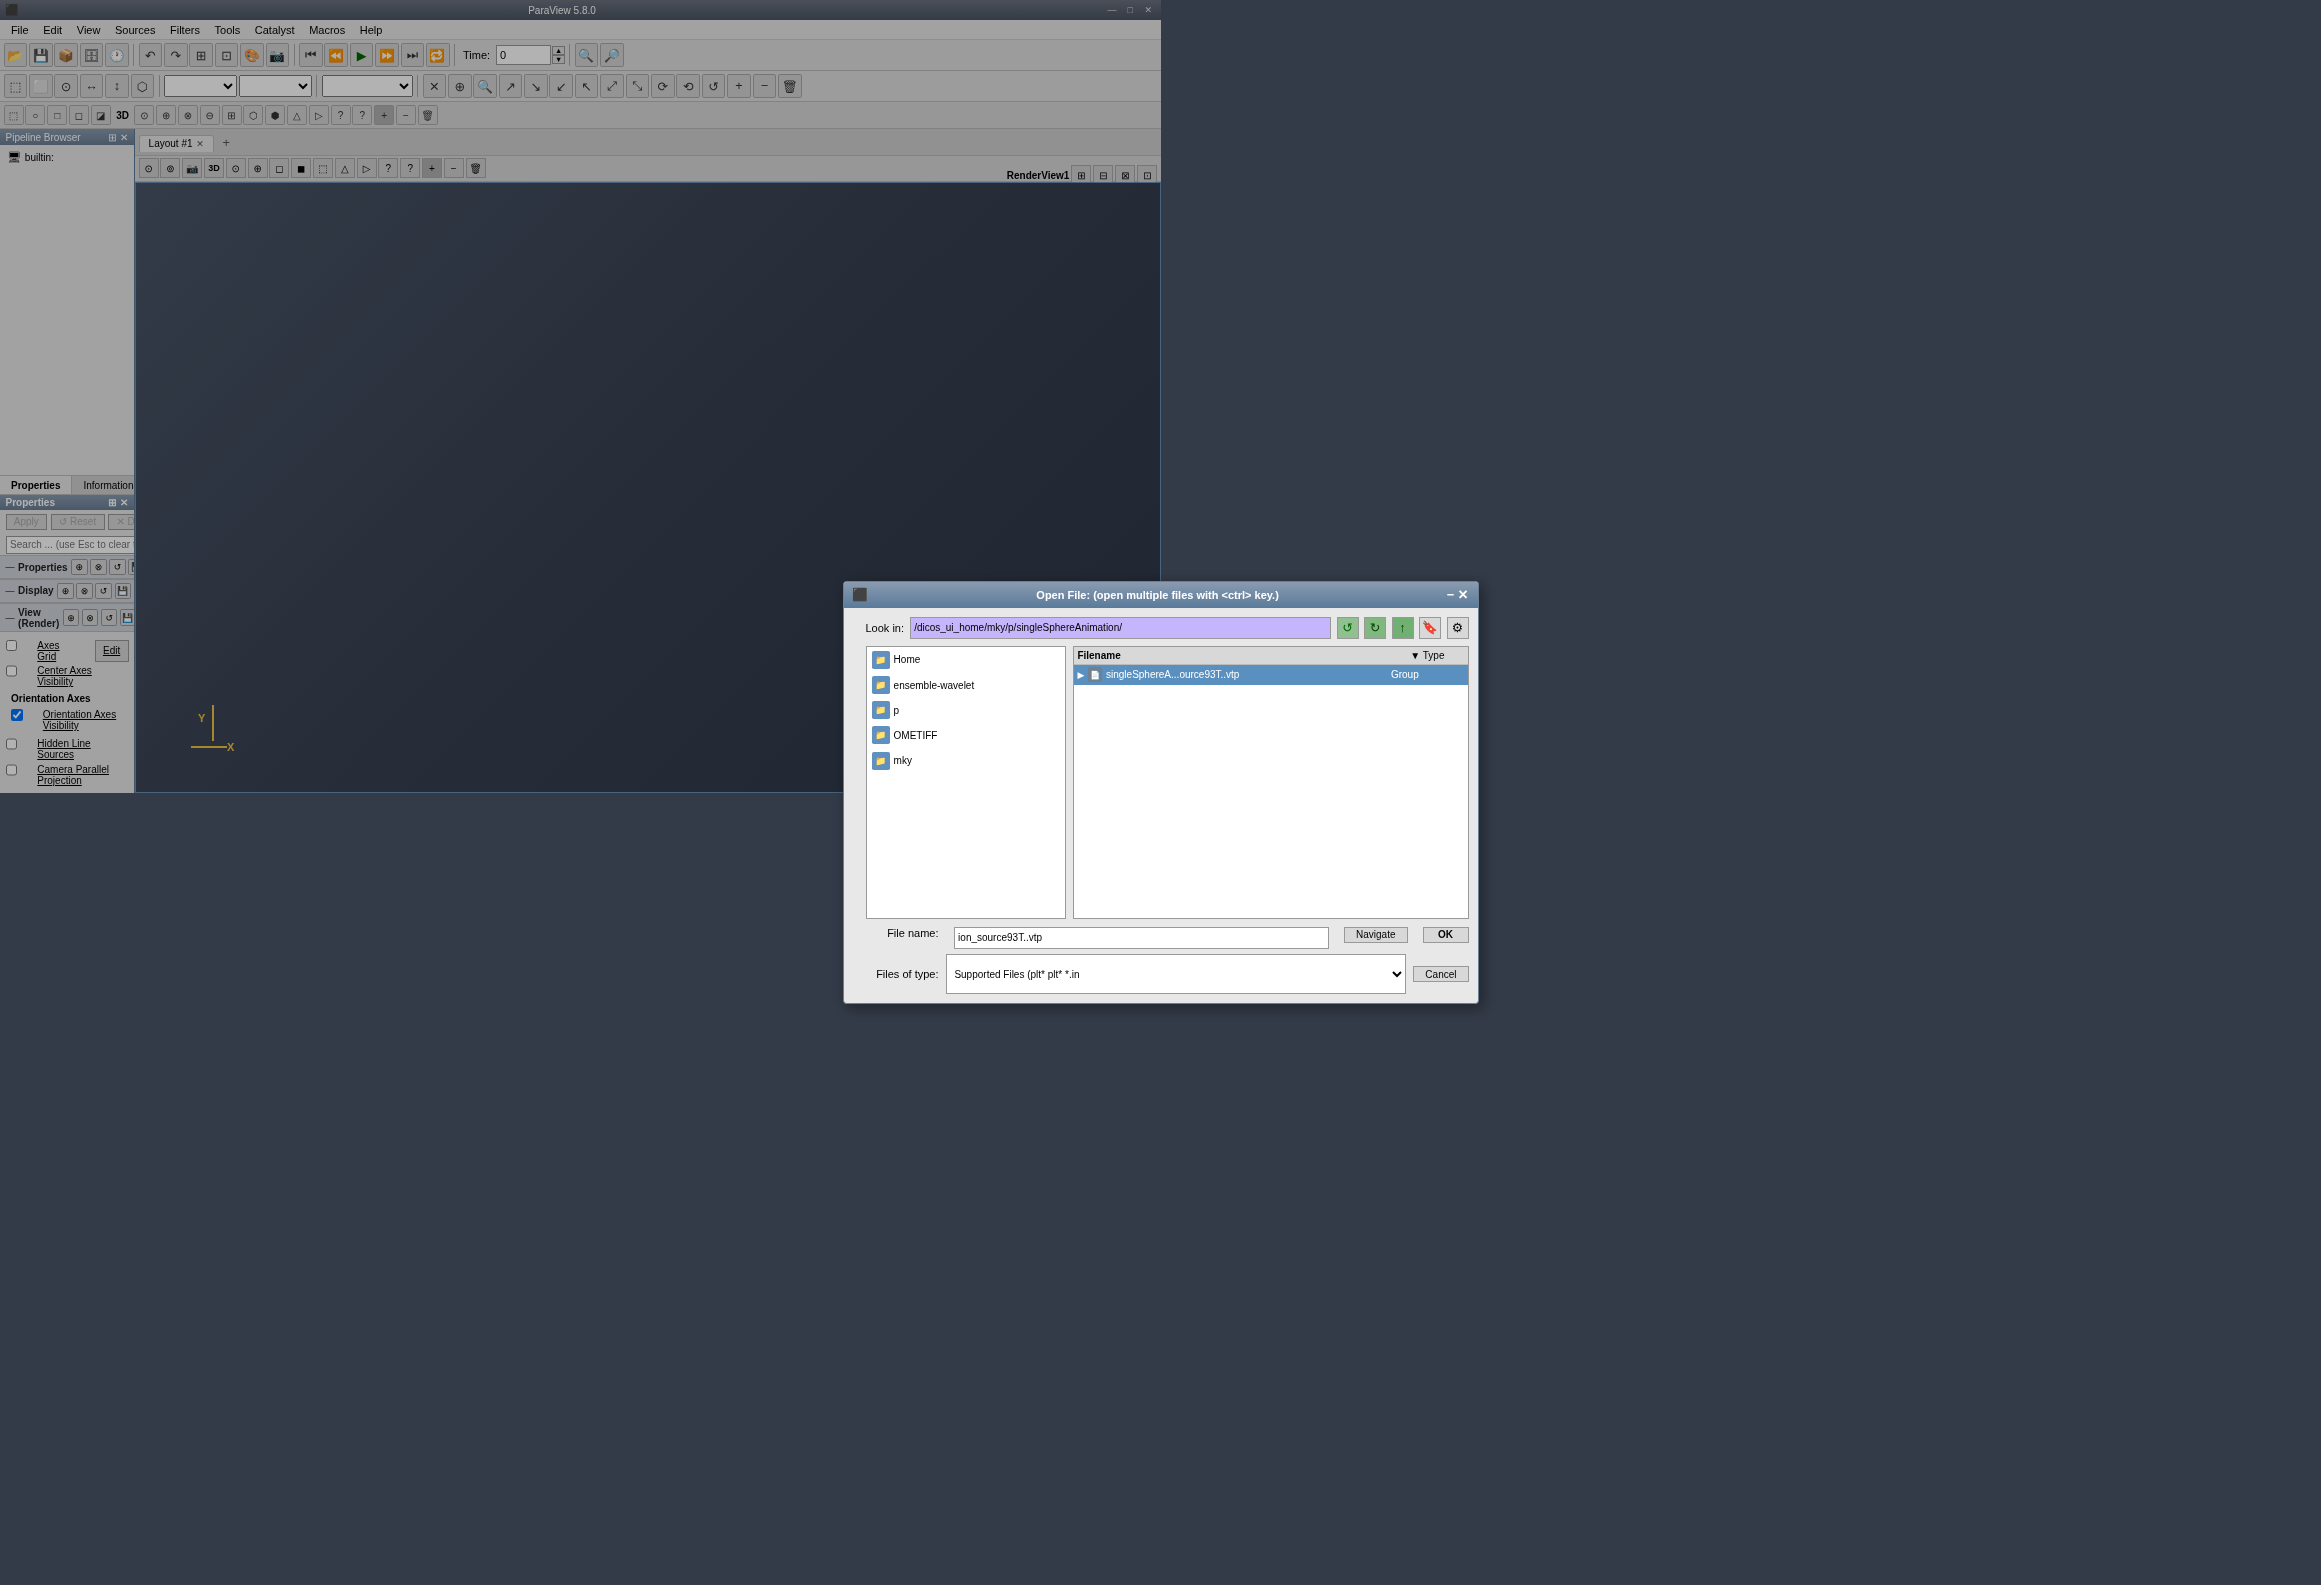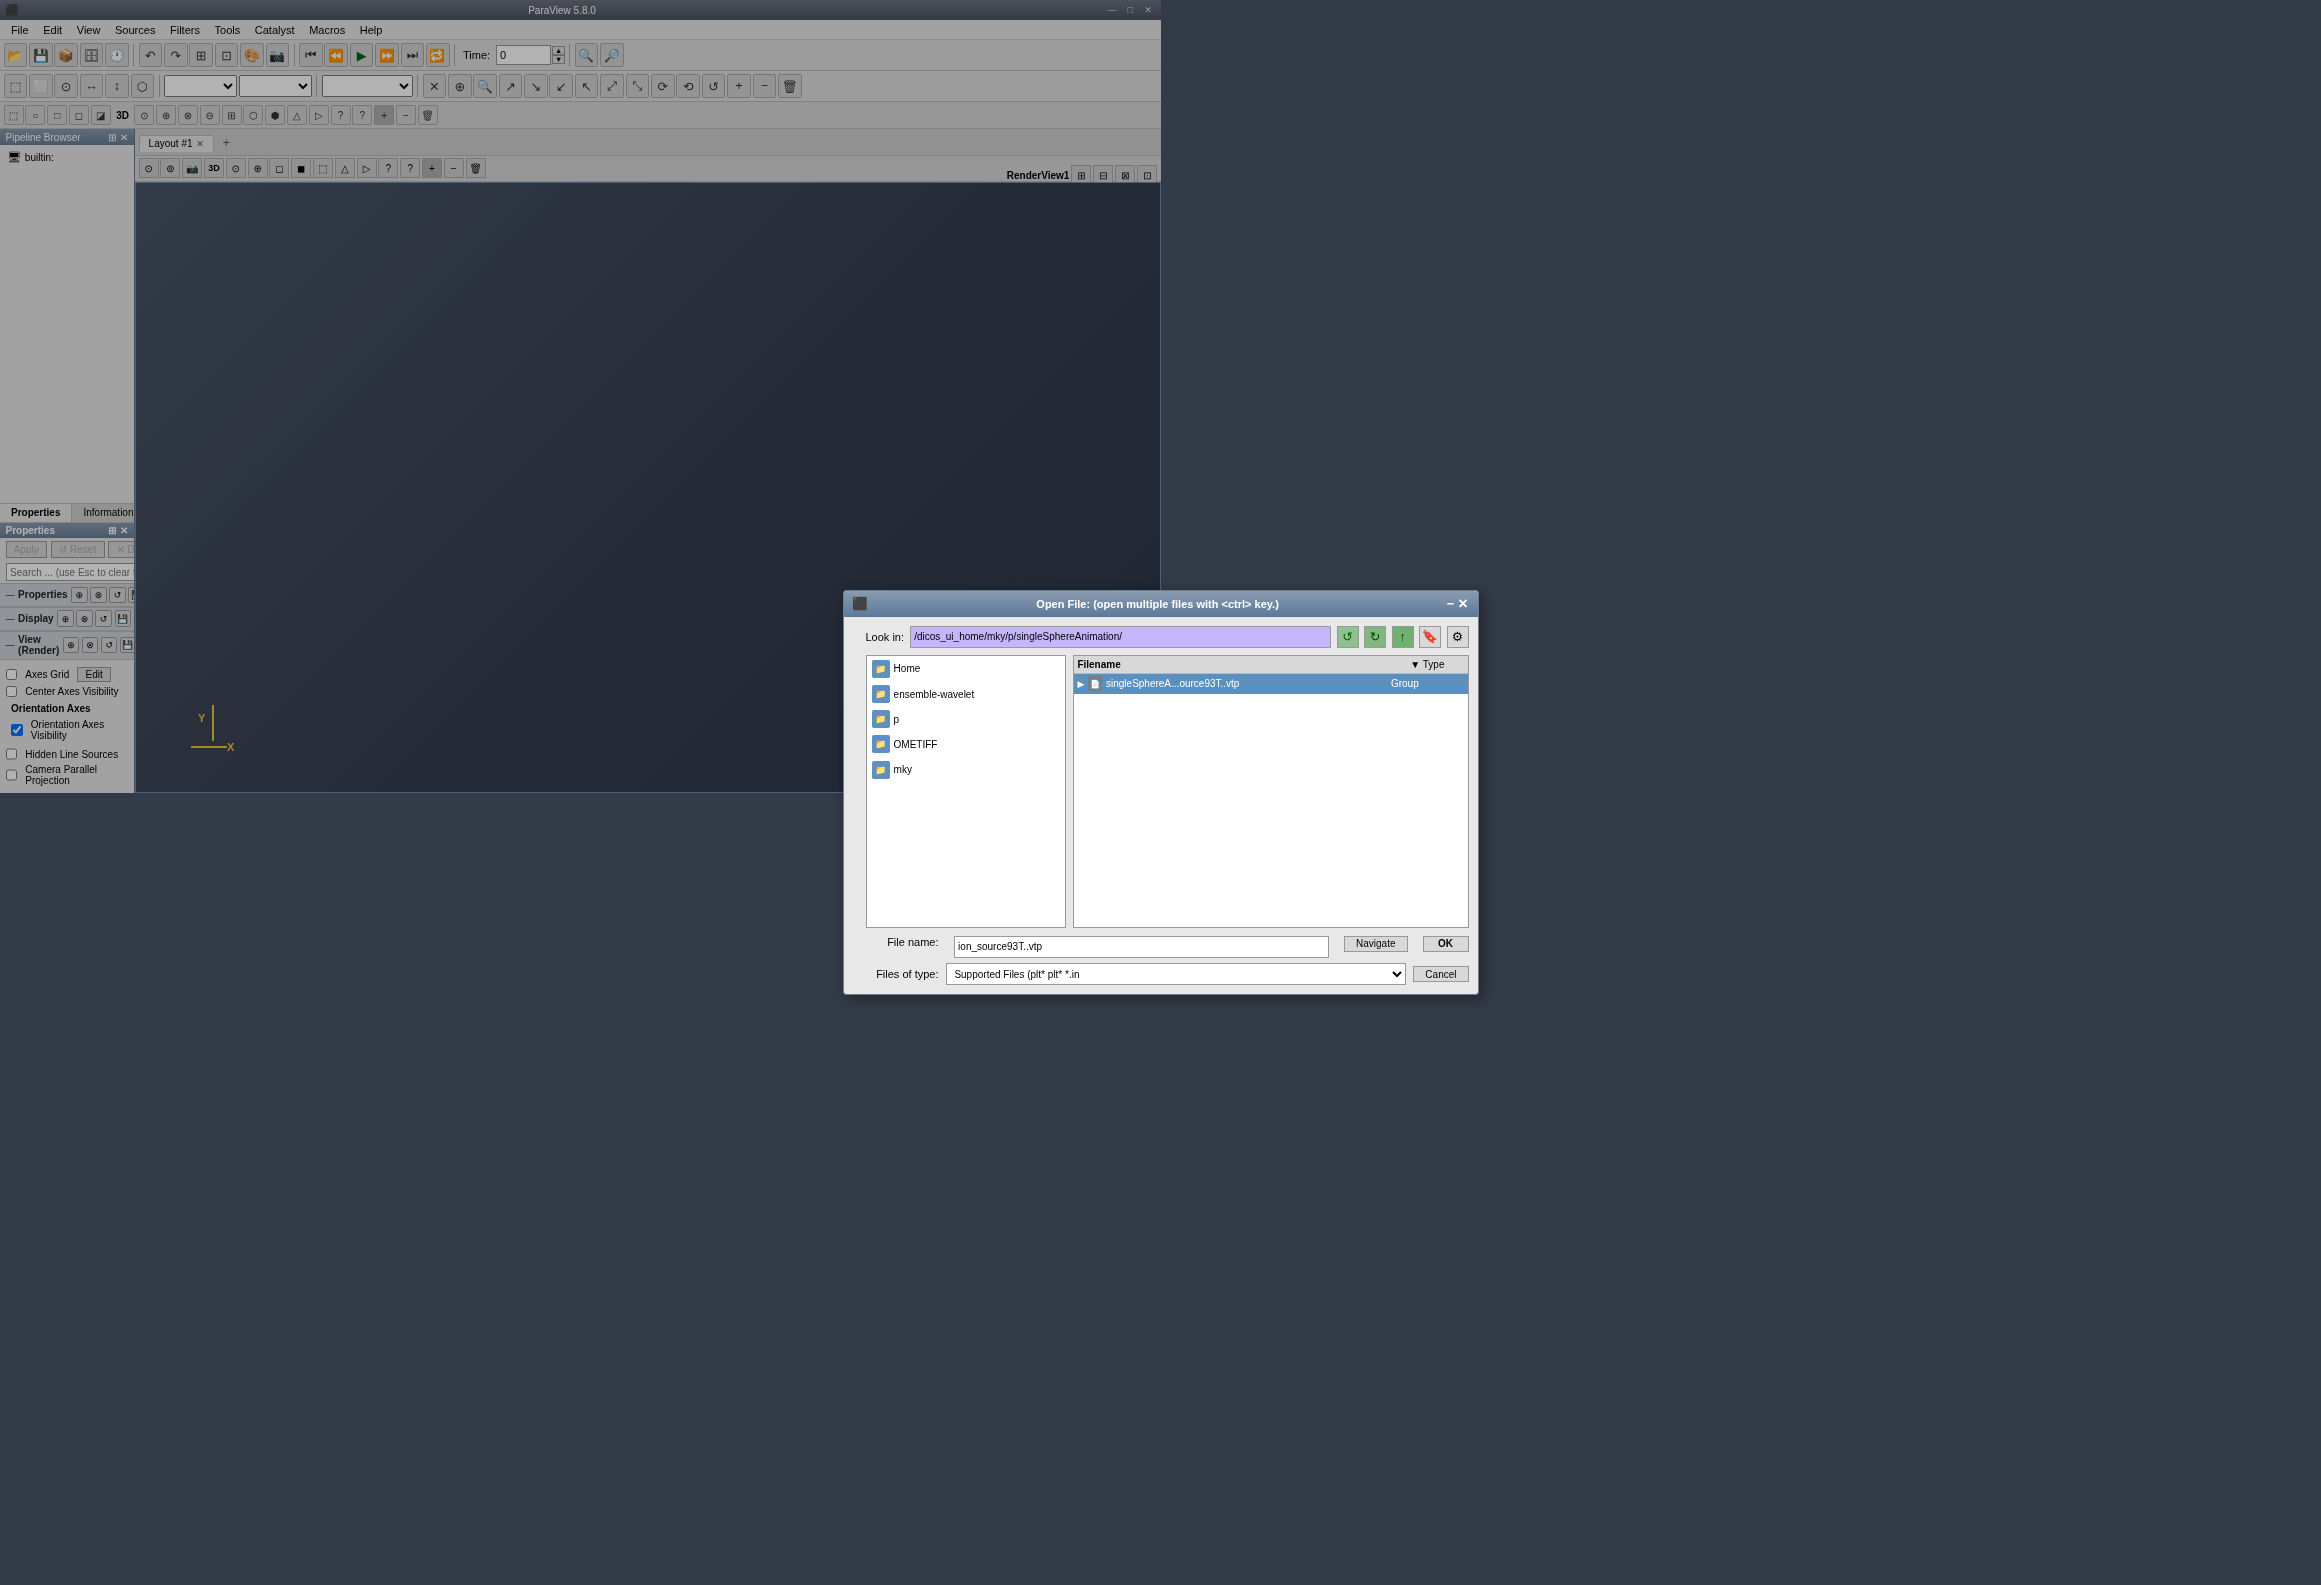--- a/index.html
+++ b/index.html
@@ -225,23 +225,24 @@
       border: 0.9px solid #999;
       background: #d8d8d8;
       display: flex; align-items: center; justify-content: center;
       cursor: pointer; font-size: 9px; border-radius: 1.8px;
     }
 
     .bottom-props {
       padding: 5.5px;
     }
     .checkbox-row {
-      display: flex; align-items: center; gap: 8px;
+      display: flex; gap: 20px;
       padding: 1.8px 0;
       font-size: 10px;
+      text-decoration: underline;
     }
     .checkbox-row input[type=checkbox] { width: 11.8px; height: 11.8px; }
     .edit-btn {
       padding: 0.9px 7.3px;
       font-size: 10px;
       border: 0.9px solid #999;
       background: #d8d8d8;
       cursor: pointer;
     }
     .orient-section { padding: 3.6px 5.5px; }
@@ -494,21 +495,21 @@
       cursor: pointer;
       font-weight: bold;
     }
     .file-type-row {
       display: flex; align-items: center; gap: 7.3px;
       margin-top: 5.5px;
     }
     .file-type-label { font-size: 11px; white-space: nowrap; width: 73px; text-align: right; }
     .file-type-select {
       flex: 1;
-      height: 22px;
+      height: 40px;
       border: 0.9px solid #999;
       background: white;
       padding: 0 3.6px;
       font-size: 10px;
     }
     .file-cancel-btn {
       padding: 1.8px 11px;
       font-size: 10px;
       border: 0.9px solid #999;
       background: #d8d8d8;

